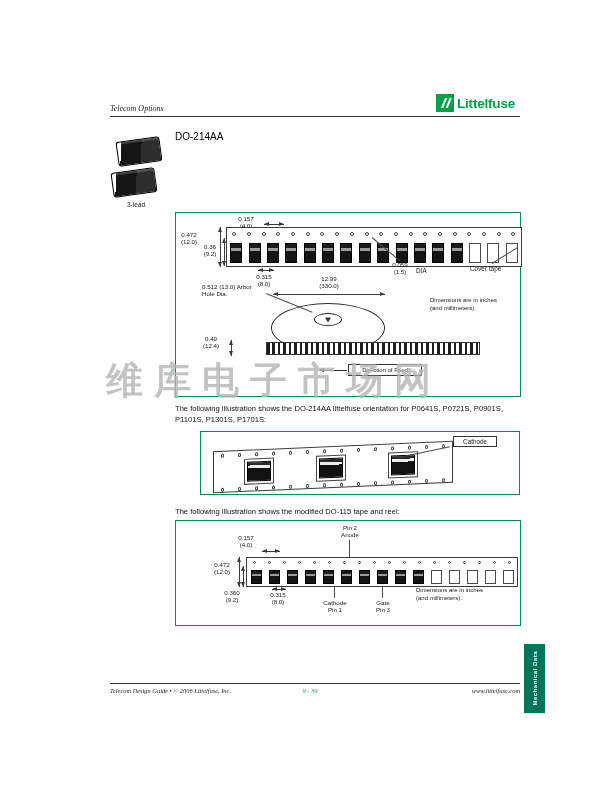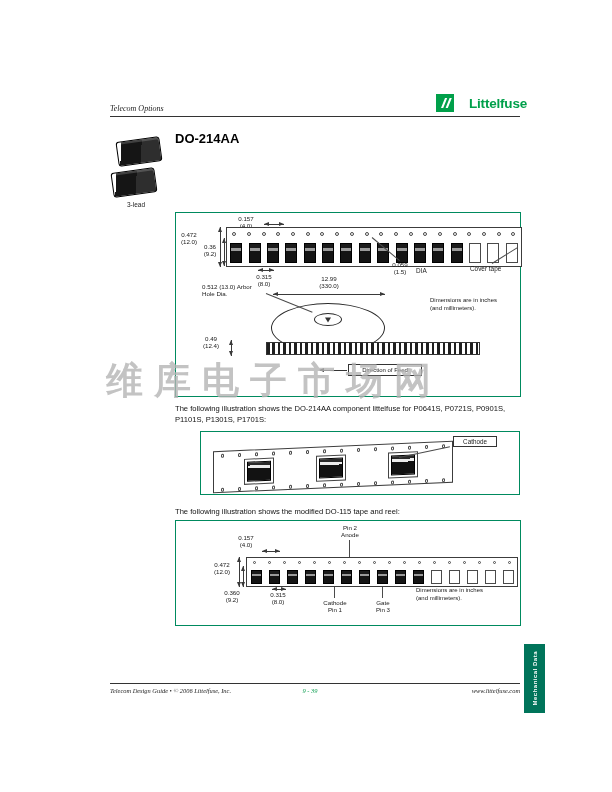--- a/index.html
+++ b/index.html
@@ -5,22 +5,22 @@
   *{box-sizing:border-box;margin:0;padding:0;}
   html,body{background:#e8e8e8;}
   .page{position:relative;width:612px;height:792px;background:#fff;margin:0 auto;
         font-family:"Liberation Sans",sans-serif;color:#1a1a1a;overflow:hidden;}
   .abs{position:absolute;}
 
   
   .section-label{font-family:"Liberation Serif",serif;font-style:italic;font-size:8px;color:#222;}
   .rule{height:1px;background:#333;}
   .brand{display:flex;align-items:center;}
-  .brand-text{font-size:13.5px;font-weight:bold;color:#00A04A;margin-left:15px;letter-spacing:-0.2px;}
-  .title{font-size:13px;font-weight:bold;color:#000;}
+  .brand-text{font-size:13.5px;font-weight:bold;color:#00A04A;margin-left:3px;letter-spacing:-0.2px;}
+  .title{font-size:10px;font-weight:normal;color:#000;}
   .body-text{font-size:7.6px;line-height:1.4;color:#111;}
   .foot{font-family:"Liberation Serif",serif;font-style:italic;font-size:6.4px;color:#222;}
   .foot.green{color:#009A49;}
   .sidetab{background:#00745A;display:flex;align-items:center;justify-content:center;}
   .sidetab span{writing-mode:vertical-rl;transform:rotate(180deg);color:#fff;font-size:6px;
                 font-weight:bold;letter-spacing:.5px;white-space:nowrap;}
 
   
   .gbox{border:1px solid #008A5E;background:#fff;}
 
@@ -220,21 +220,21 @@
     <div class="dv" style="left:55px;top:127px;height:16px;"></div>
 
     <div class="strip" style="left:90px;top:129px;width:214px;height:13px;"></div>
 
     <div class="dfa" style="left:144px;top:157px;width:27px;"></div>
     <div class="feedbox" style="left:172px;top:151px;width:74px;height:12px;">
       <span>Direction of Feed</span>
     </div>
   </div>
 
-  <div class="abs body-text" style="left:175px;top:404px;width:345px;">The following illustration shows the DO-214AA component littelfuse for P0641S, P0721S, P0901S, P1101S, P1301S, P1701S:</div>
+  <div class="abs body-text" style="left:175px;top:404px;width:345px;">The following illustration shows the DO-214AA littelfuse orientation for P0641S, P0721S, P0901S, P1101S, P1301S, P1701S:</div>
 
   <div class="abs gbox" style="left:200px;top:431px;width:320px;height:64px;">
     <div class="tape2" style="left:12px;top:14px;width:240px;height:42px;">
       <div class="holes">
           <i></i>
           <i></i>
           <i></i>
           <i></i>
           <i></i>
           <i></i>

